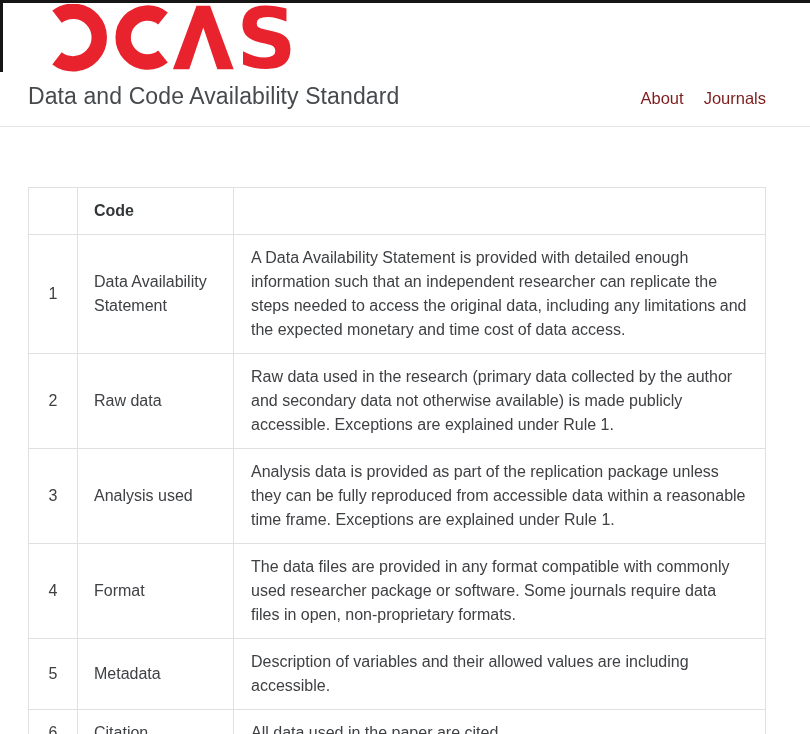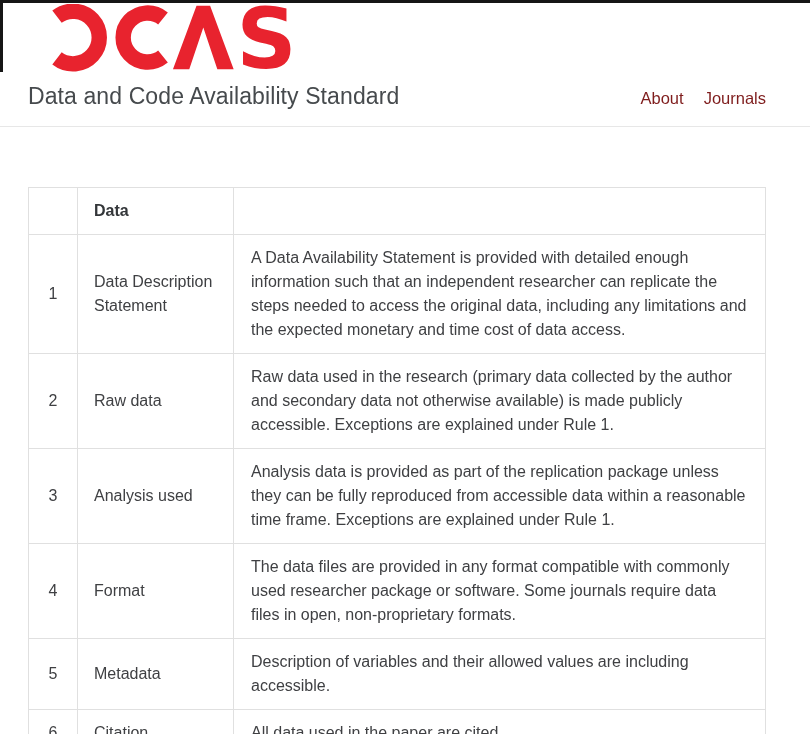--- a/index.html
+++ b/index.html
@@ -99,28 +99,28 @@
 <main>
   <table>
     <colgroup>
         <col class="c-num">
         <col class="c-label">
         <col>
       </colgroup>
     <thead>
       <tr>
         <th></th>
-        <th>Data</th>
+        <th>Code</th>
         <th></th>
       </tr>
     </thead>
     <tbody>
       <tr>
         <td class="num">1</td>
-        <td>Data Description Statement</td>
+        <td>Data Availability Statement</td>
         <td class="desc">A Data Availability Statement is provided with detailed enough information such that an independent researcher can replicate the steps needed to access the original data, including any limitations and the expected monetary and time cost of data access.</td>
       </tr>
       <tr>
         <td class="num">2</td>
         <td>Raw data</td>
         <td class="desc">Raw data used in the research (primary data collected by the author and secondary data not otherwise available) is made publicly accessible. Exceptions are explained under Rule 1.</td>
       </tr>
       <tr>
         <td class="num">3</td>
         <td>Analysis used</td>

